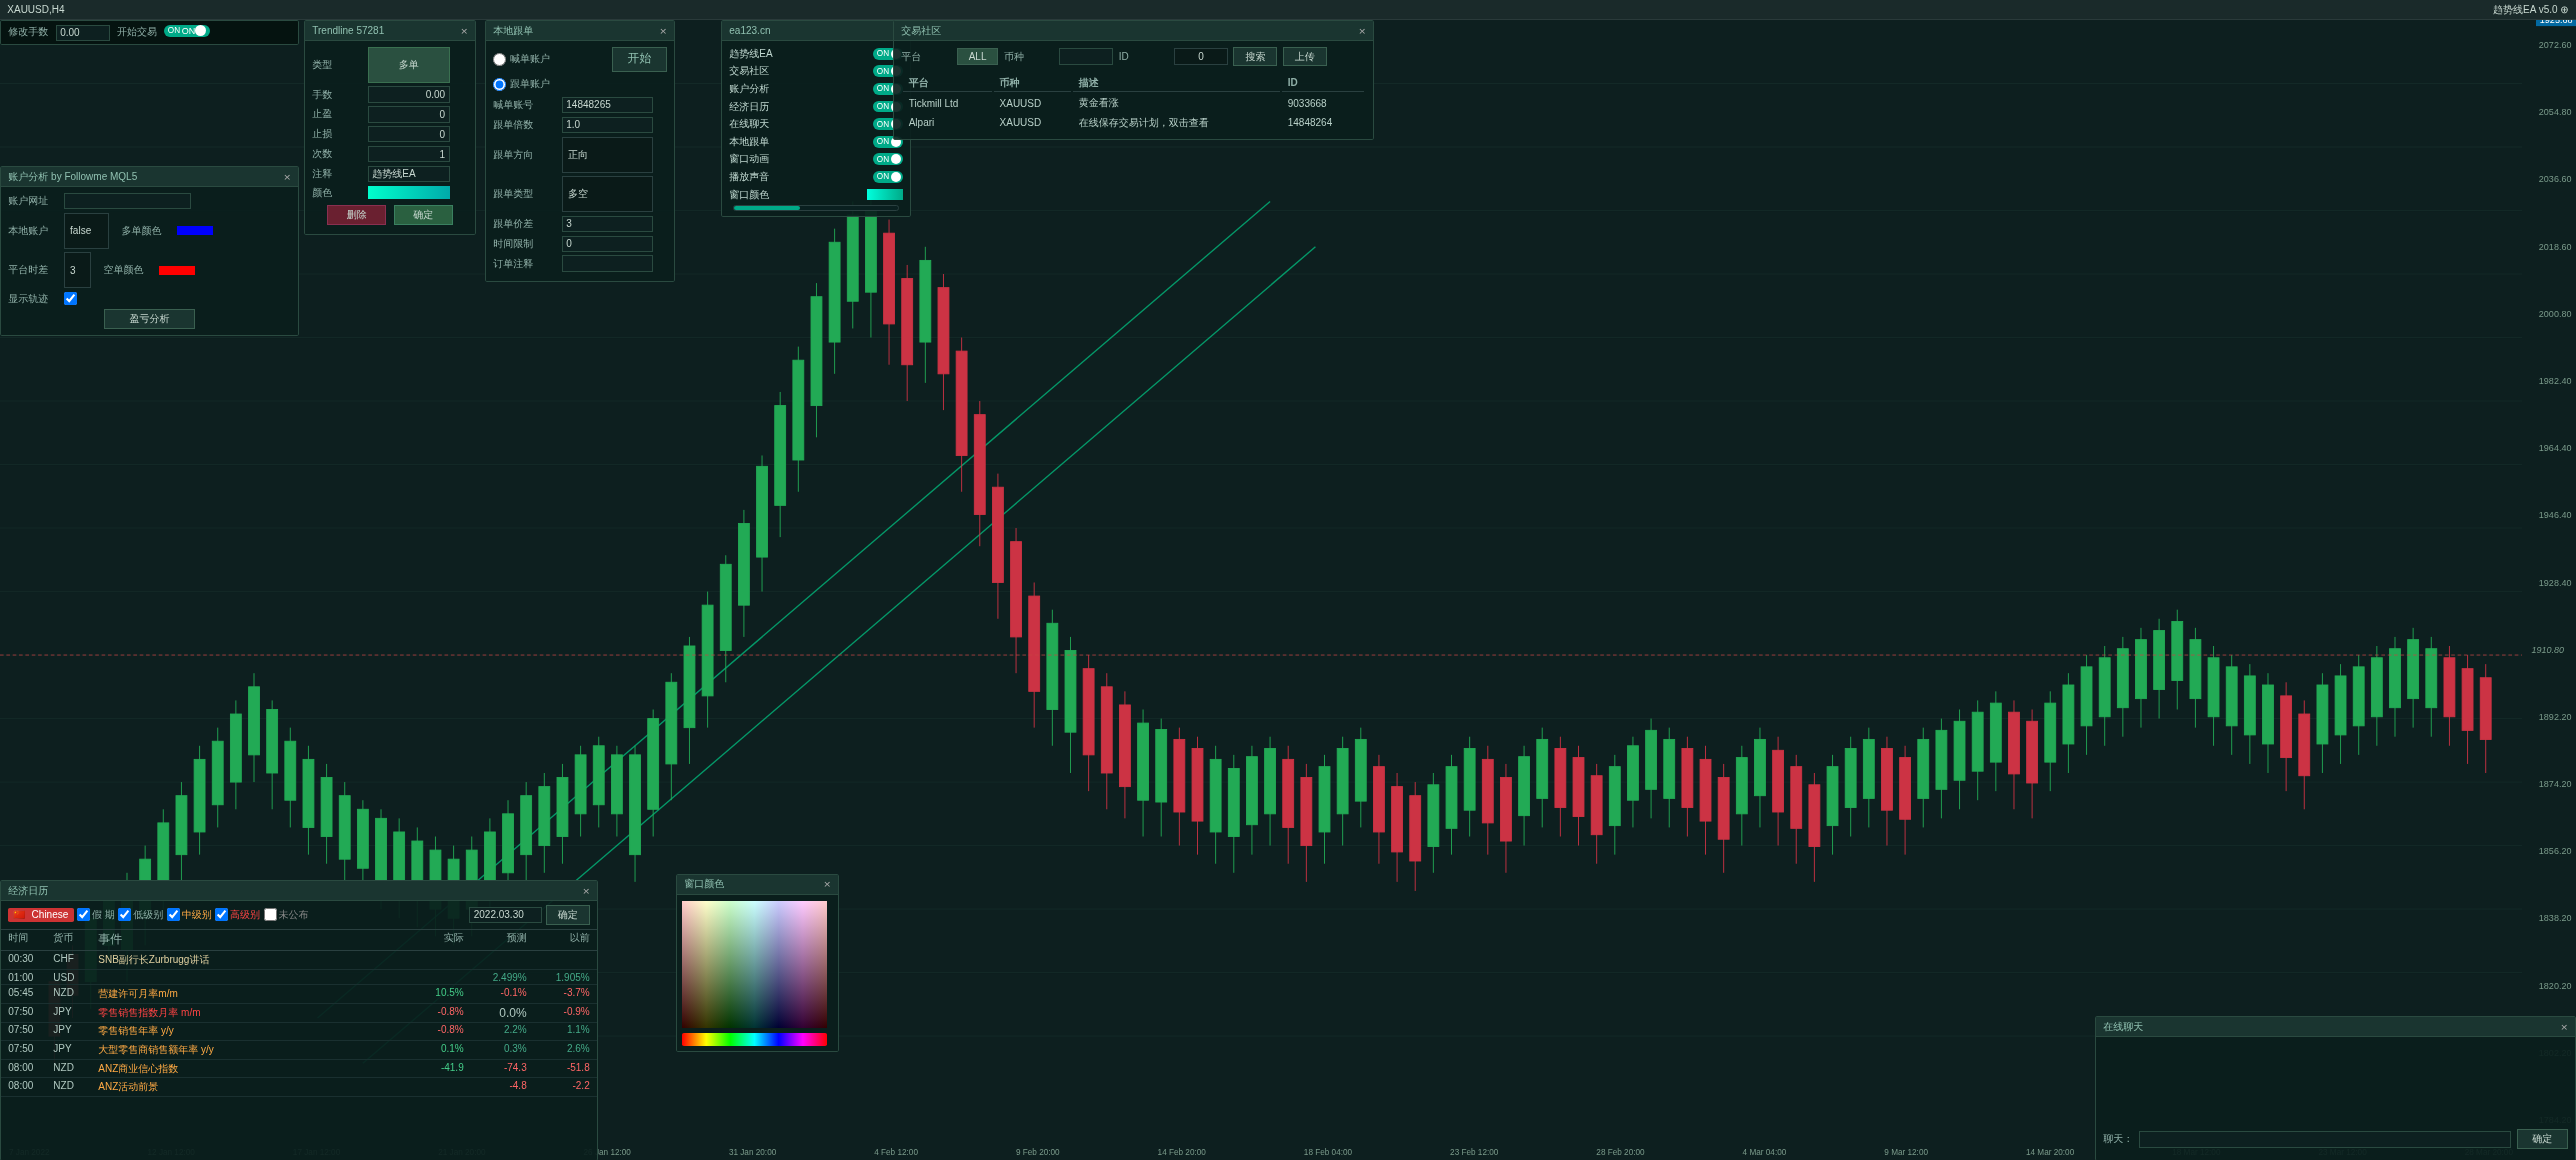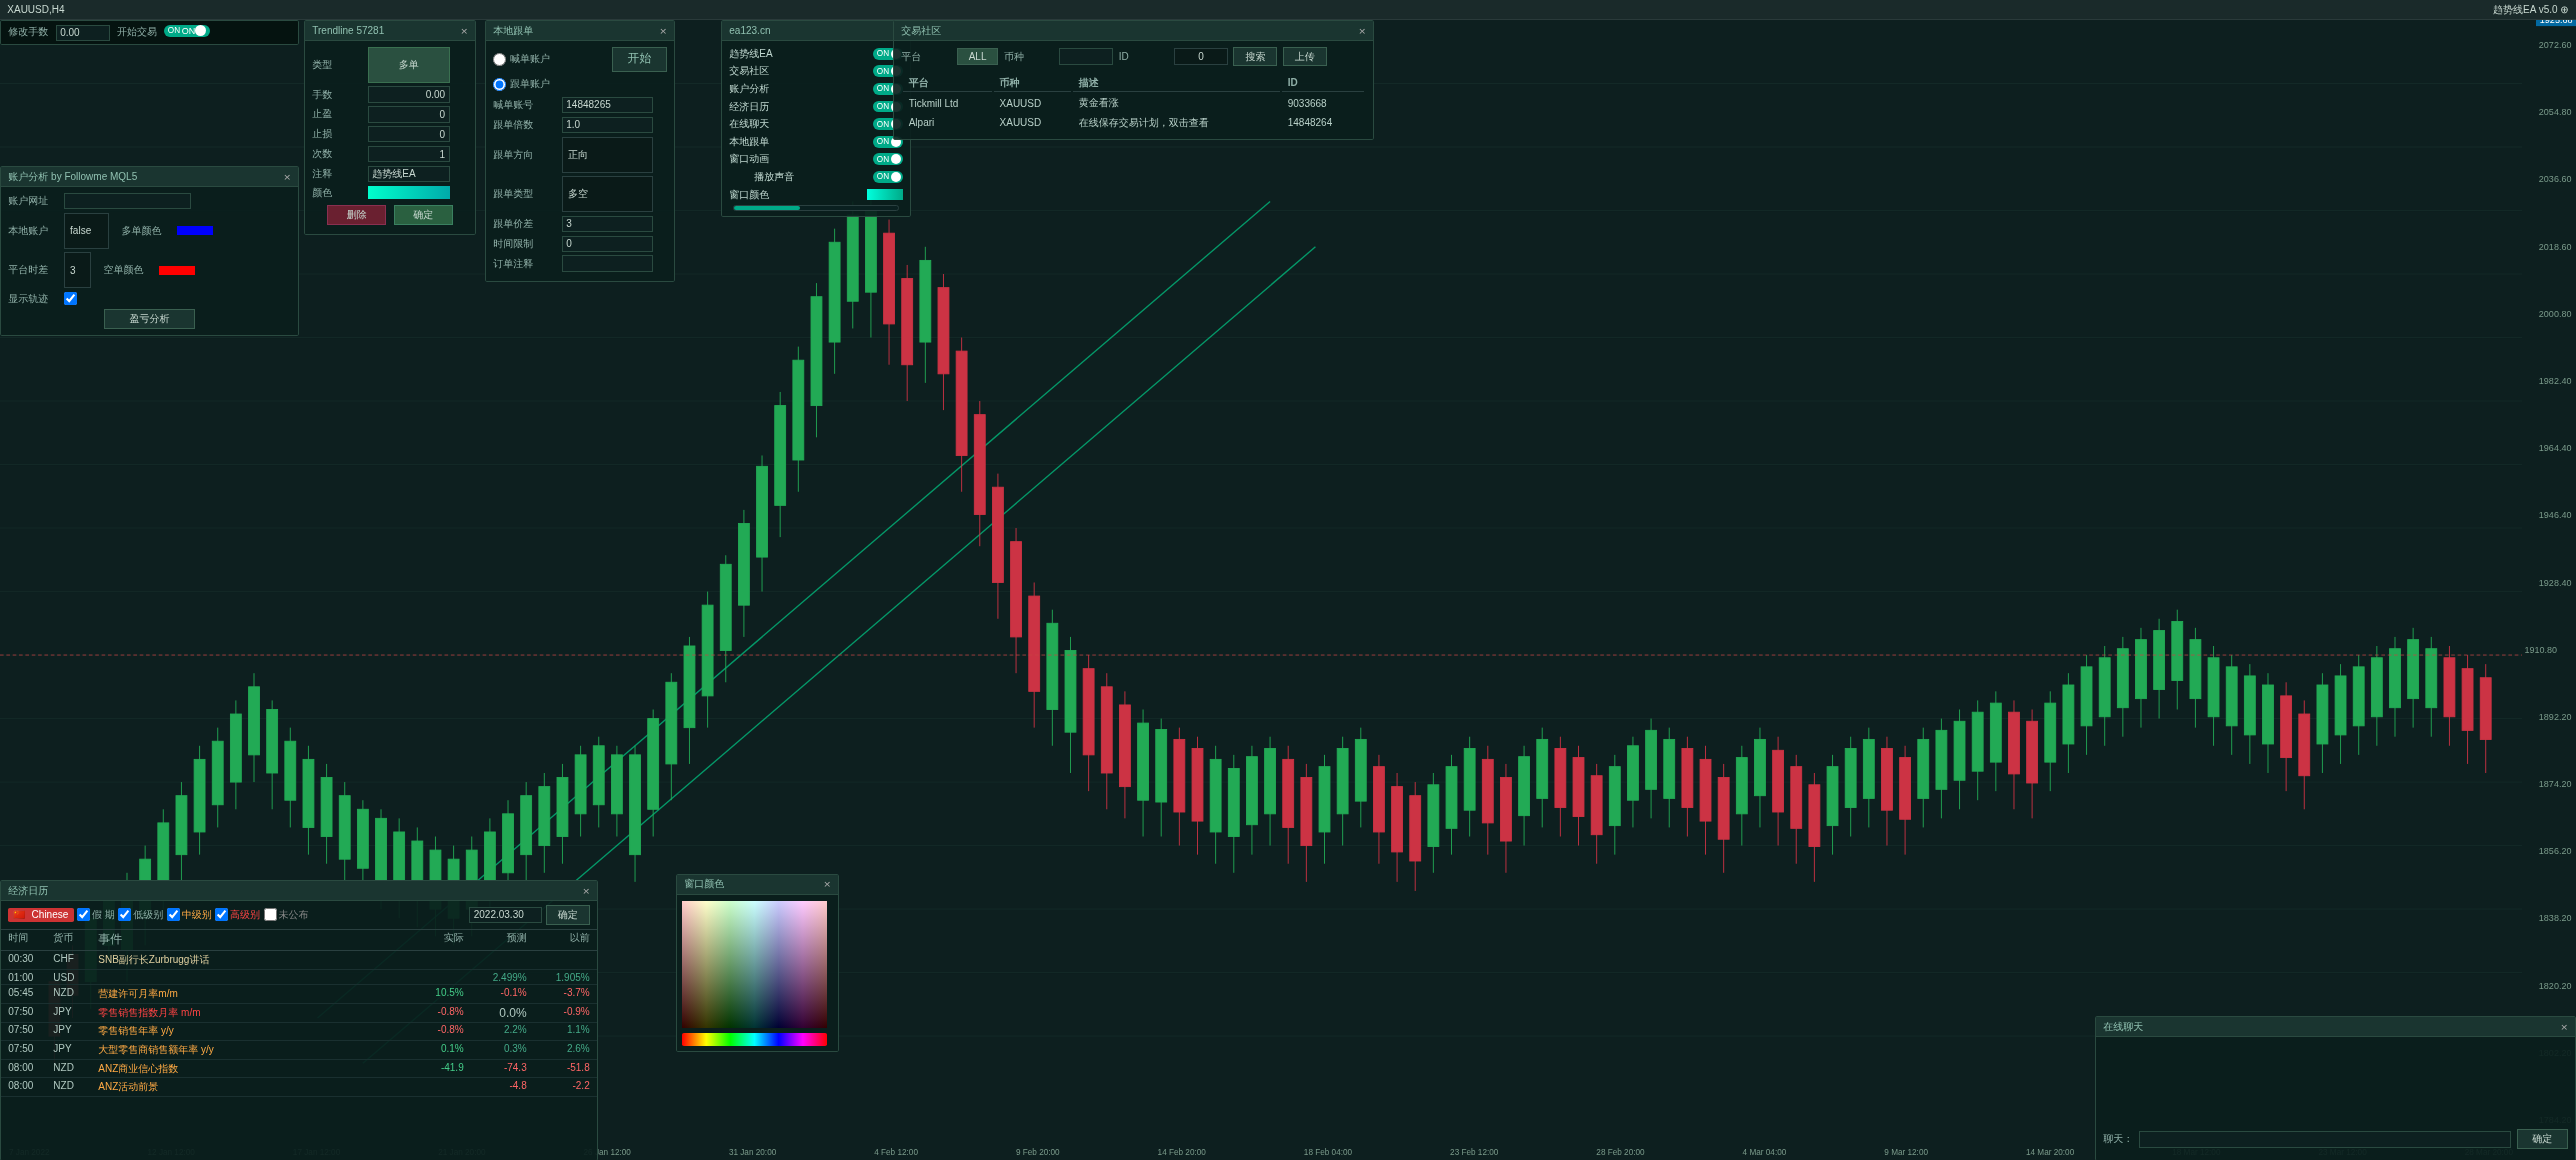--- a/index.html
+++ b/index.html
@@ -730,21 +730,21 @@
   <div style="position:absolute;top:20px;right:0;width:54px;height:calc(100% - 56px);display:flex;flex-direction:column;justify-content:space-between;">
     <span class="price-label" style="position:static;text-align:right;padding-right:3.6px;color:#7a9a8a;font-size:9px;">2072.60</span>
     <span class="price-label" style="position:static;text-align:right;padding-right:3.6px;color:#7a9a8a;font-size:9px;">2054.80</span>
     <span class="price-label" style="position:static;text-align:right;padding-right:3.6px;color:#7a9a8a;font-size:9px;">2036.60</span>
     <span class="price-label" style="position:static;text-align:right;padding-right:3.6px;color:#7a9a8a;font-size:9px;">2018.60</span>
     <span class="price-label" style="position:static;text-align:right;padding-right:3.6px;color:#7a9a8a;font-size:9px;">2000.80</span>
     <span class="price-label" style="position:static;text-align:right;padding-right:3.6px;color:#7a9a8a;font-size:9px;">1982.40</span>
     <span class="price-label" style="position:static;text-align:right;padding-right:3.6px;color:#7a9a8a;font-size:9px;">1964.40</span>
     <span class="price-label" style="position:static;text-align:right;padding-right:3.6px;color:#7a9a8a;font-size:9px;">1946.40</span>
     <span class="price-label" style="position:static;text-align:right;padding-right:3.6px;color:#7a9a8a;font-size:9px;">1928.40</span>
-    <span class="price-label" style="position:static;text-align:right;padding-right:18px;color:#7a9a8a;font-size:9px;">1910.80</span>
+    <span class="price-label" style="position:static;text-align:right;padding-right:11px;color:#7a9a8a;font-size:9px;font-style:italic;">1910.80</span>
     <span class="price-label" style="position:static;text-align:right;padding-right:3.6px;color:#7a9a8a;font-size:9px;">1892.20</span>
     <span class="price-label" style="position:static;text-align:right;padding-right:3.6px;color:#7a9a8a;font-size:9px;">1874.20</span>
     <span class="price-label" style="position:static;text-align:right;padding-right:3.6px;color:#7a9a8a;font-size:9px;">1856.20</span>
     <span class="price-label" style="position:static;text-align:right;padding-right:3.6px;color:#7a9a8a;font-size:9px;">1838.20</span>
     <span class="price-label" style="position:static;text-align:right;padding-right:3.6px;color:#7a9a8a;font-size:9px;">1820.20</span>
     <span class="price-label" style="position:static;text-align:right;padding-right:3.6px;color:#7a9a8a;font-size:9px;">1802.20</span>
     <span class="price-label" style="position:static;text-align:right;padding-right:3.6px;color:#7a9a8a;font-size:9px;">1784.20</span>
   </div>
 
   <div style="position:absolute;right:0;top:calc(20px + 635px * (1218-700)/1218);background:#0369a1;color:white;font-size:9px;padding:0.9px 3.6px;z-index:50;transform:translateY(-50%);">
@@ -966,21 +966,21 @@
       </div>
     </div>
     <div class="ea123-row">
       <span style="color:#c0d8d0;">窗口动画</span>
       <div class="toggle-sm">
         <span class="on-txt">ON</span>
         <div class="dot"></div>
       </div>
     </div>
     <div class="ea123-row">
-      <span style="color:#c0d8d0;margin-left:25px;">播放声音</span>
+      <span style="color:#c0d8d0;">播放声音</span>
       <div class="toggle-sm">
         <span class="on-txt">ON</span>
         <div class="dot"></div>
       </div>
     </div>
     <div class="ea123-row">
       <span style="color:#c0d8d0;">窗口颜色</span>
       <div class="color-bar" style="width:36px;height:11px;background:linear-gradient(to right,#00ffdd,#00aa88);"></div>
     </div>
 

